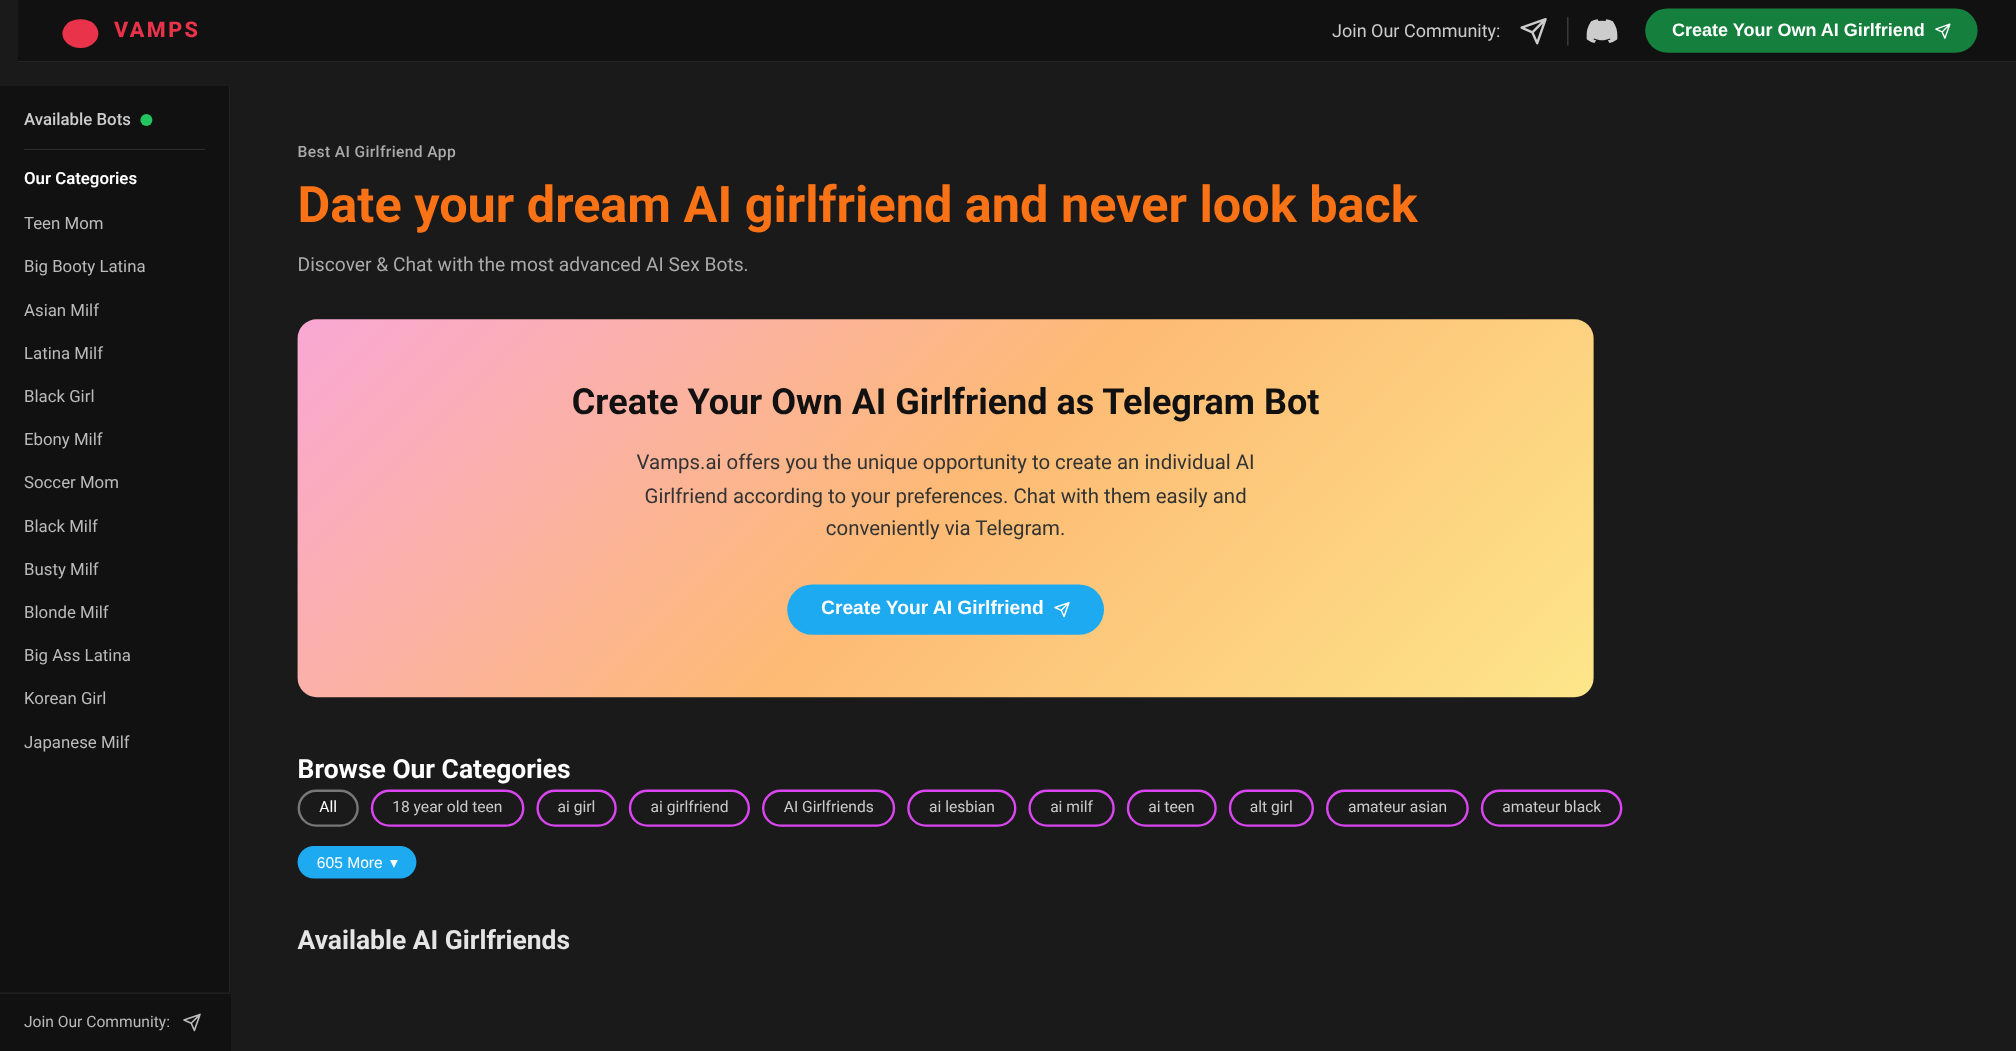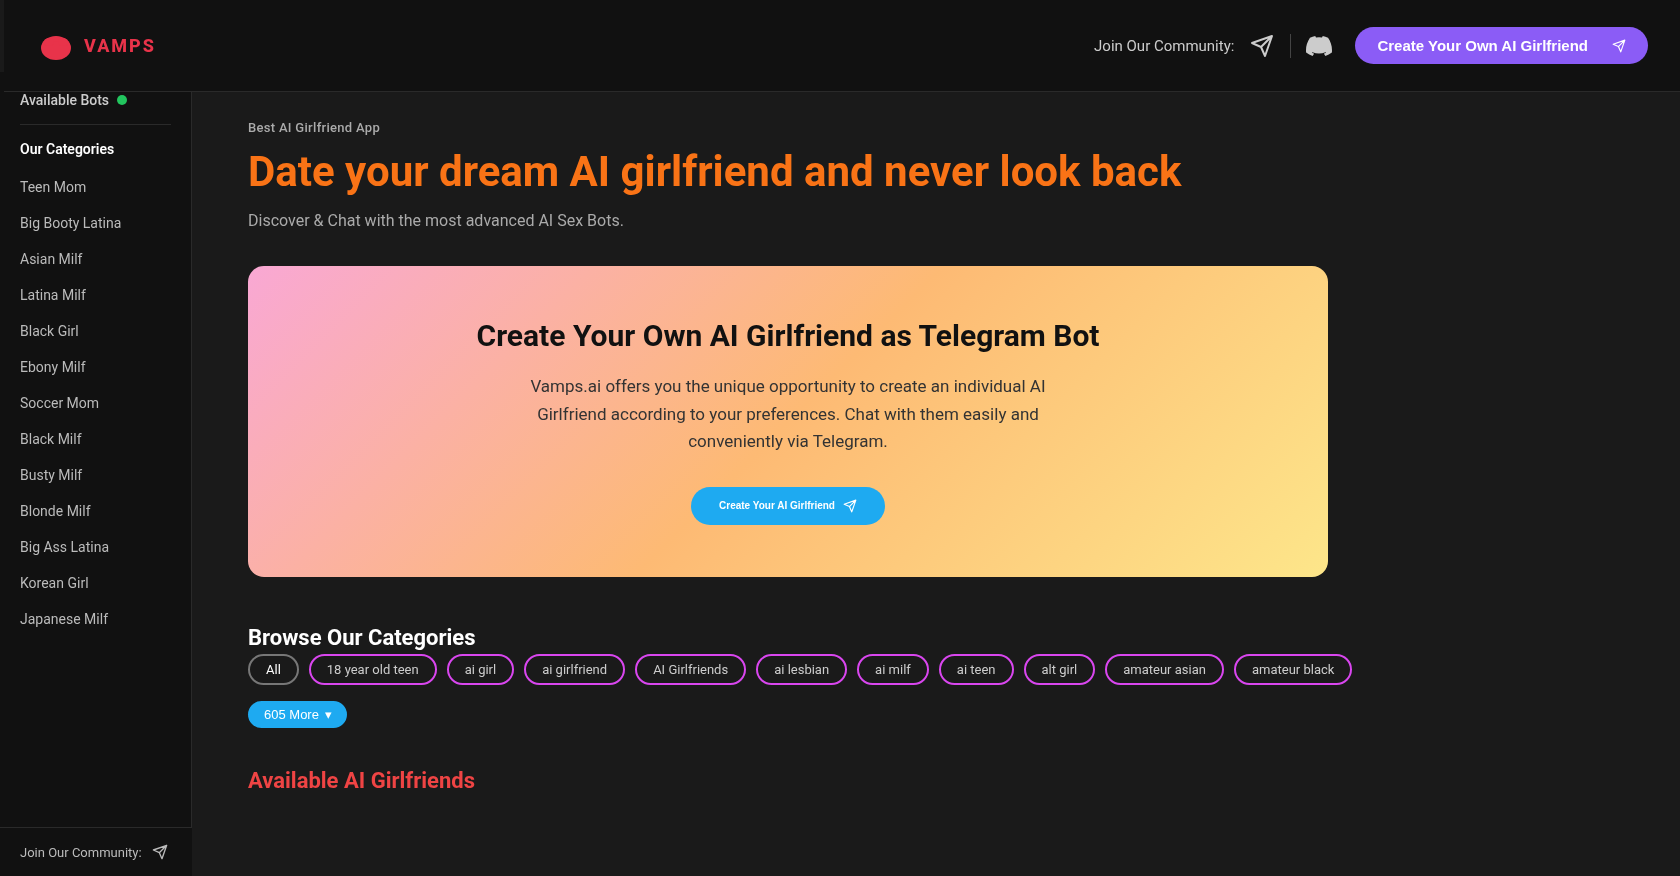--- a/index.html
+++ b/index.html
@@ -8,29 +8,29 @@
       color: #fff;
       font-family: -apple-system, BlinkMacSystemFont, 'Segoe UI', Roboto, sans-serif;
       min-height: 876px;
       width: 1680px;
       overflow-x: hidden;
     }
 
     
     .header {
       background: #111;
-      height: 92px;
+      height: 52px;
       display: flex;
       align-items: center;
       justify-content: space-between;
       padding: 0 32px;
       border-bottom: 1px solid #2a2a2a;
       position: fixed;
       top: 0;
-      left: 4px;
+      left: 15px;
       right: 0;
       z-index: 100;
     }
     .logo-area {
       display: flex;
       align-items: center;
       gap: 8px;
     }
     .logo-icon {
       width: 40px;
@@ -61,31 +61,31 @@
       align-items: center;
       justify-content: center;
       cursor: pointer;
     }
     .divider-line {
       width: 1px;
       height: 24px;
       background: #444;
     }
     .create-btn {
-      background: #8b5cf6;
+      background: #15803d;
       color: #fff;
       border: none;
       border-radius: 24px;
       padding: 10px 22px;
       font-size: 15px;
       font-weight: 600;
       cursor: pointer;
       display: flex;
       align-items: center;
-      gap: 24px;
+      gap: 8px;
     }
 
     
     .sidebar {
       position: fixed;
       top: 72px;
       left: 0;
       width: 192px;
       height: calc(100vh - 72px);
       background: #111;
@@ -191,21 +191,21 @@
       max-width: 580px;
       margin: 0 auto 32px;
       line-height: 1.6;
     }
     .promo-btn {
       background: #1eaaf1;
       color: #fff;
       border: none;
       border-radius: 24px;
       padding: 12px 28px;
-      font-size: 10px;
+      font-size: 16px;
       font-weight: 600;
       cursor: pointer;
       display: inline-flex;
       align-items: center;
       gap: 8px;
     }
 
     
     .section-title {
       font-size: 22px;
@@ -244,21 +244,21 @@
       color: #fff;
       cursor: pointer;
       display: inline-flex;
       align-items: center;
       gap: 6px;
     }
 
     .available-title {
       font-size: 22px;
       font-weight: 700;
-      color: #ef4444;
+      color: #e5e5e5;
       margin-top: 16px;
     }
 
     
     .sidebar::-webkit-scrollbar { width: 4px; }
     .sidebar::-webkit-scrollbar-track { background: #111; }
     .sidebar::-webkit-scrollbar-thumb { background: #333; border-radius: 2px; }
   </style>
 </head>
 <body>

